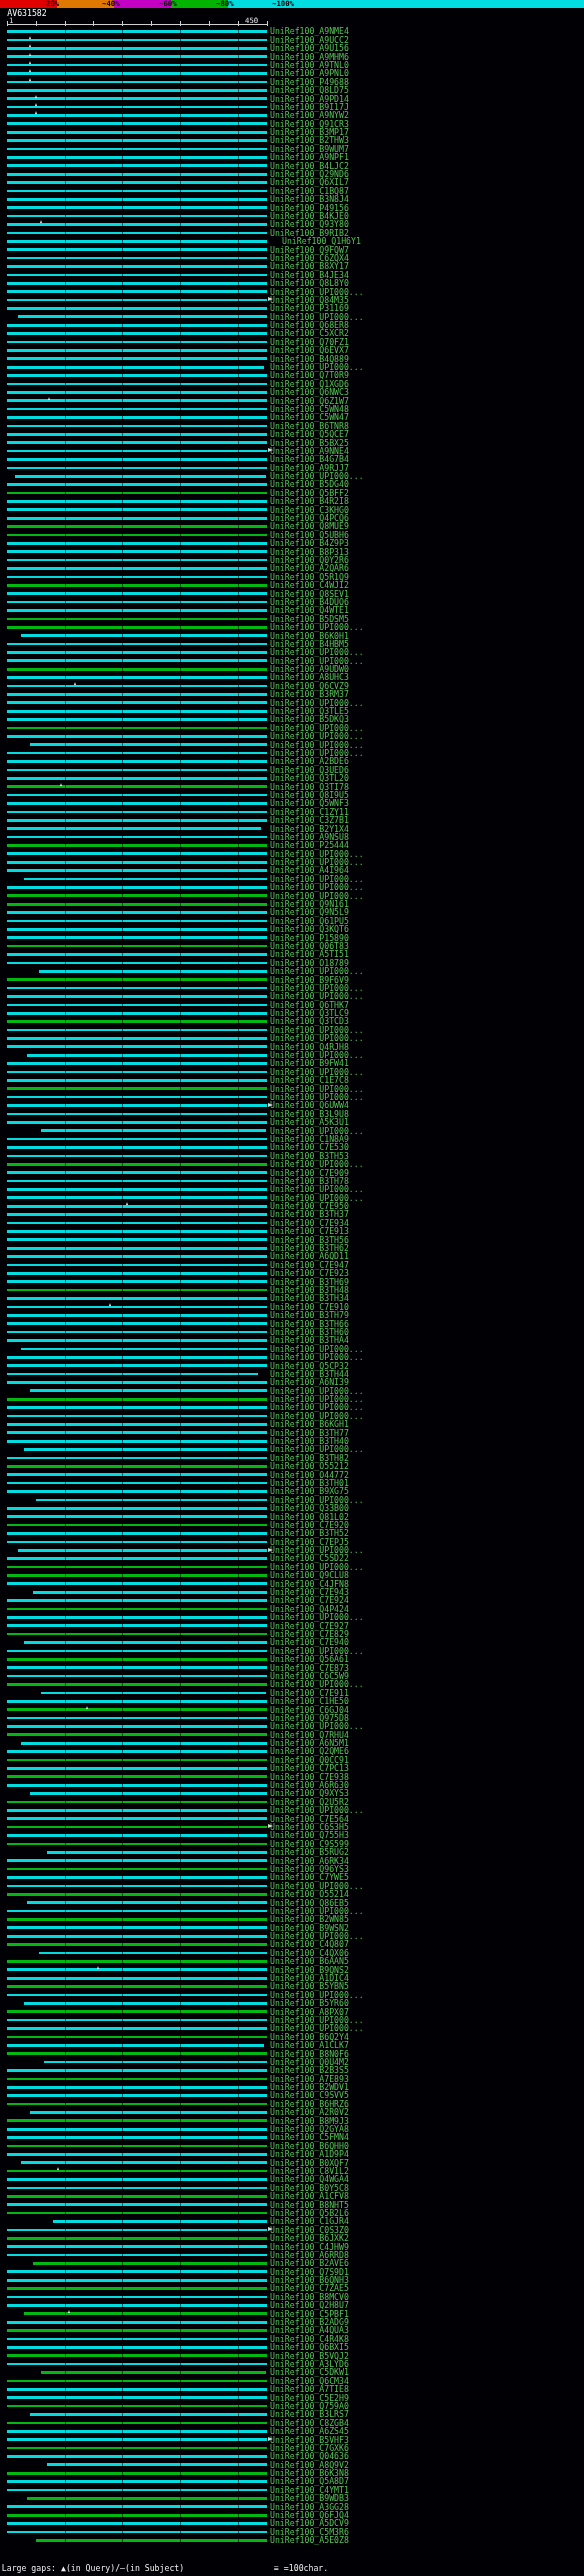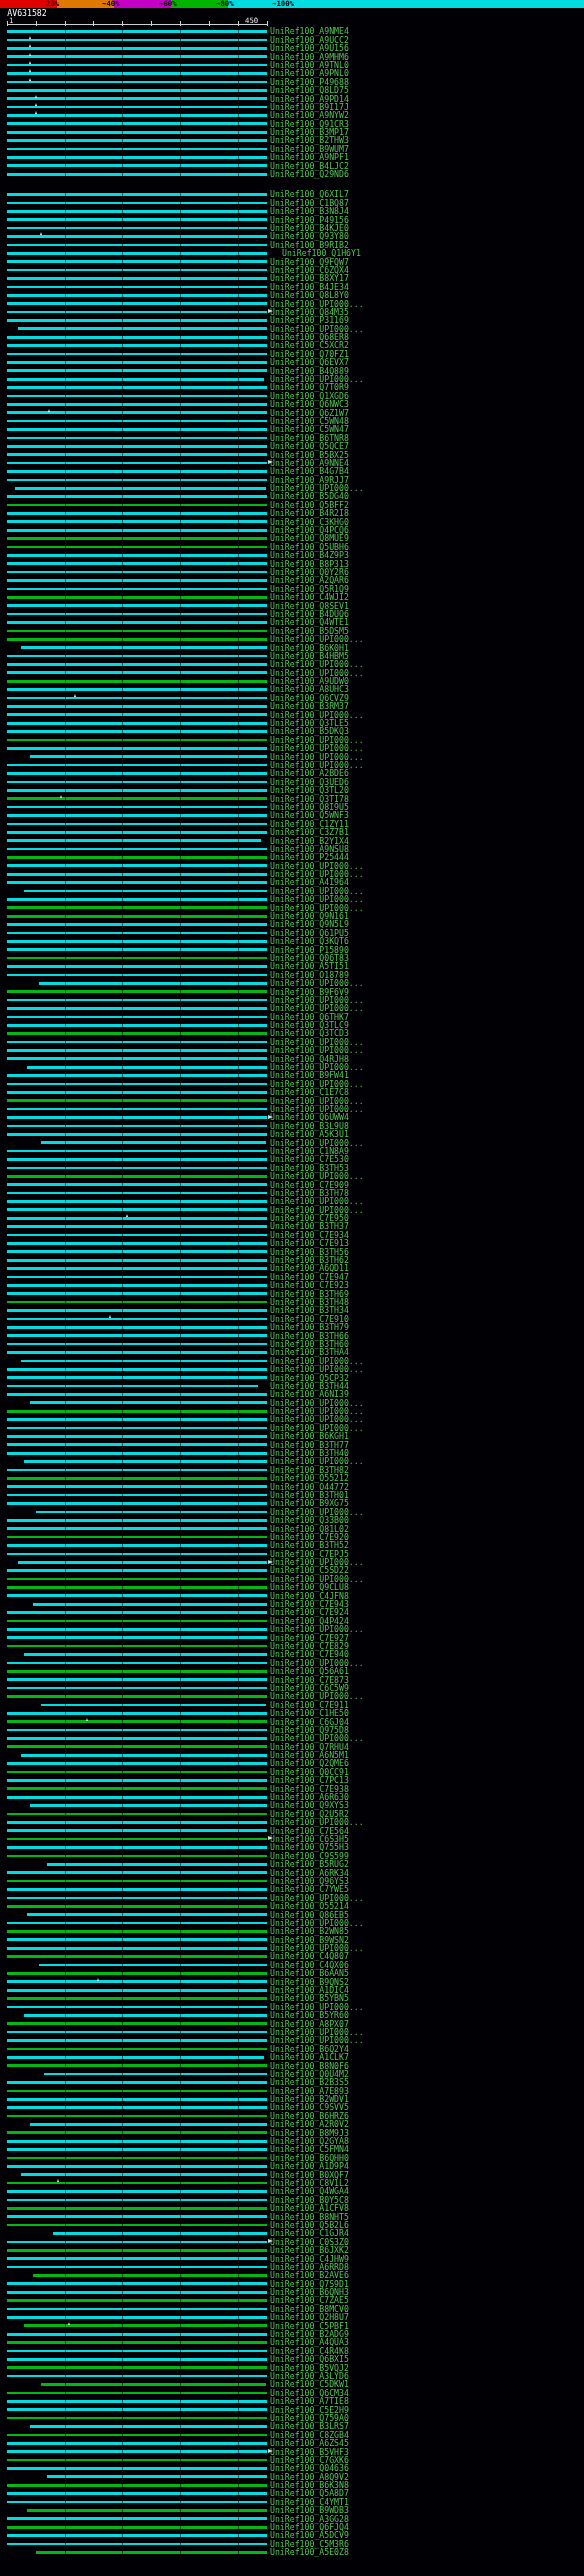--- a/index.html
+++ b/index.html
@@ -142,21 +142,21 @@
         <div class="hit-label" style="left: 270px;">UniRef100_A9NPF1</div>
       </div>
       <div class="row" style="height: 8.4px;">
         <div class="bar c" style="left: 7.3px; width: 260px; top: 2.8px; height: 2.7px;"></div>
         <div class="hit-label" style="left: 270px;">UniRef100_B4LJC2</div>
       </div>
       <div class="row" style="height: 8.4px;">
         <div class="bar c" style="left: 7.3px; width: 260px; top: 2.8px; height: 2.7px;"></div>
         <div class="hit-label" style="left: 270px;">UniRef100_Q29ND6</div>
       </div>
-      <div class="row" style="height: 8.4px; margin-top: 12px;">
+      <div class="row" style="height: 8.4px;">
         <div class="bar c" style="left: 7.3px; width: 260px; top: 2.8px; height: 2.7px;"></div>
         <div class="hit-label" style="left: 270px;">UniRef100_Q6XIL7</div>
       </div>
       <div class="row" style="height: 8.4px;">
         <div class="bar c" style="left: 7.3px; width: 260px; top: 2.8px; height: 2.7px;"></div>
         <div class="hit-label" style="left: 270px;">UniRef100_C1BQ87</div>
       </div>
       <div class="row" style="height: 8.4px;">
         <div class="bar c" style="left: 7.3px; width: 260px; top: 2.8px; height: 2.7px;"></div>
         <div class="hit-label" style="left: 270px;">UniRef100_B3N8J4</div>
@@ -1292,14 +1292,18 @@
       </div>
       <div class="row" style="height: 8.4px;">
         <div class="bar g" style="left: 36px; width: 231px; top: 2.8px; height: 2.7px;"></div>
         <div class="hit-label" style="left: 270px;">UniRef100_A5E0Z8</div>
       </div>
       <div class="gridline" style="left: 65px; height: 2530px;"></div>
       <div class="gridline" style="left: 122px; height: 2530px;"></div>
       <div class="gridline" style="left: 180px; height: 2530px;"></div>
       <div class="gridline" style="left: 238px; height: 2530px;"></div>
     </div>
+  <div class="legend">
+    <span class="lleft">Large gaps: ▲(in Query)/―(in Subject)</span>
+    <span class="lright">≡ =100char.</span>
+  </div>
 </div>
 
 
 </body></html>

